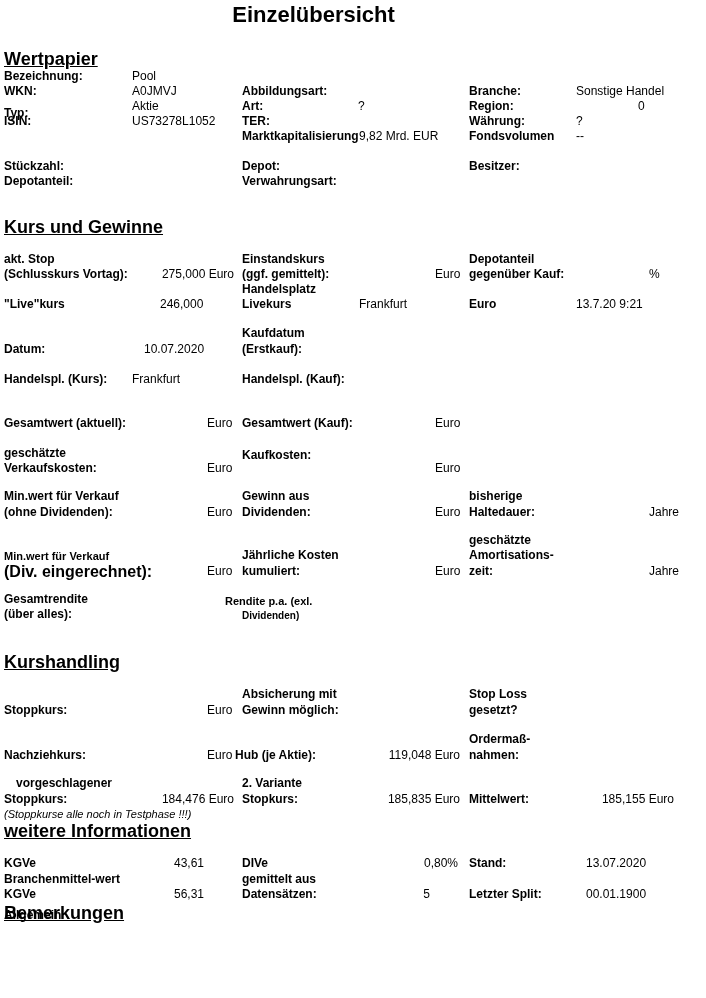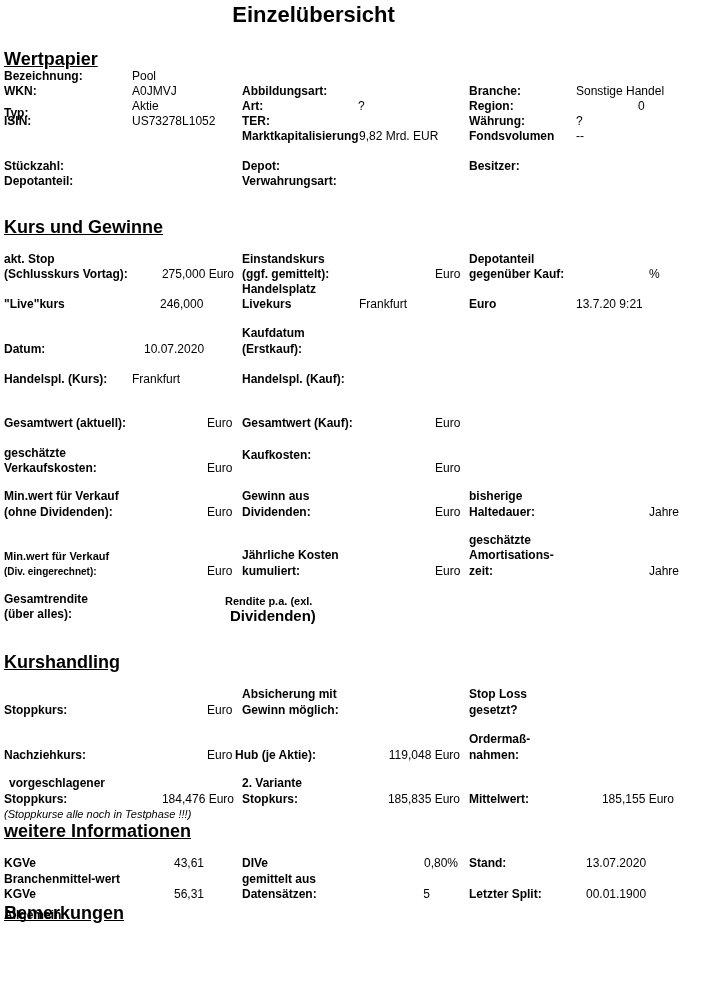--- a/index.html
+++ b/index.html
@@ -95,48 +95,48 @@
 <div class="t b" style="left:242px;top:505px">Dividenden:</div>
 <div class="t" style="left:435px;top:505px">Euro</div>
 <div class="t b" style="left:469px;top:489px">bisherige</div>
 <div class="t b" style="left:469px;top:505px">Haltedauer:</div>
 <div class="t" style="left:649px;top:505px">Jahre</div>
 
 <div class="t b" style="left:469px;top:533px">geschätzte</div>
 <div class="t b" style="left:242px;top:548px">Jährliche Kosten</div>
 <div class="t b" style="left:469px;top:548px">Amortisations-</div>
 <div class="t b" style="left:4px;top:549px;font-size:11px">Min.wert für Verkauf</div>
-<div class="t b" style="left:4px;top:564px;font-size:10px">(Div. eingerechnet):</div>
+<div class="t b" style="left:4px;top:564px;font-size:16px">(Div. eingerechnet):</div>
 <div class="t" style="left:207px;top:564px">Euro</div>
 <div class="t b" style="left:242px;top:564px">kumuliert:</div>
 <div class="t" style="left:435px;top:564px">Euro</div>
 <div class="t b" style="left:469px;top:564px">zeit:</div>
 <div class="t" style="left:649px;top:564px">Jahre</div>
 
 <div class="t b" style="left:4px;top:592px">Gesamtrendite</div>
 <div class="t b" style="left:4px;top:607px">(über alles):</div>
 <div class="t b" style="left:225px;top:594px;font-size:11px">Rendite p.a. (exl.</div>
-<div class="t b" style="left:230px;top:608px;font-size:15px">Dividenden)</div>
+<div class="t b" style="left:242px;top:608px;font-size:10px">Dividenden)</div>
 
 <div class="h" style="top:652px">Kurshandling</div>
 <div class="t b" style="left:242px;top:687px">Absicherung mit</div>
 <div class="t b" style="left:469px;top:687px">Stop Loss</div>
 <div class="t b" style="left:4px;top:703px">Stoppkurs:</div>
 <div class="t" style="left:207px;top:703px">Euro</div>
 <div class="t b" style="left:242px;top:703px">Gewinn möglich:</div>
 <div class="t b" style="left:469px;top:703px">gesetzt?</div>
 
 <div class="t b" style="left:469px;top:732px">Ordermaß-</div>
 <div class="t b" style="left:4px;top:748px">Nachziehkurs:</div>
 <div class="t" style="left:207px;top:748px">Euro</div>
 <div class="t b" style="left:235px;top:748px">Hub (je Aktie):</div>
 <div class="t r" style="left:360px;width:100px;top:748px">119,048 Euro</div>
 <div class="t b" style="left:469px;top:748px">nahmen:</div>
 
-<div class="t b" style="left:9px;top:776px">vorgeschlagener</div>
+<div class="t b" style="left:16px;top:776px">vorgeschlagener</div>
 <div class="t b" style="left:242px;top:776px">2. Variante</div>
 <div class="t b" style="left:4px;top:792px">Stoppkurs:</div>
 <div class="t r" style="left:130px;width:104px;top:792px">184,476 Euro</div>
 <div class="t b" style="left:242px;top:792px">Stopkurs:</div>
 <div class="t r" style="left:360px;width:100px;top:792px">185,835 Euro</div>
 <div class="t b" style="left:469px;top:792px">Mittelwert:</div>
 <div class="t r" style="left:580px;width:94px;top:792px">185,155 Euro</div>
 <div class="t i" style="left:4px;top:807px;font-size:11px">(Stoppkurse alle noch in Testphase !!!)</div>
 
 <div class="h" style="top:821px">weitere Informationen</div>

